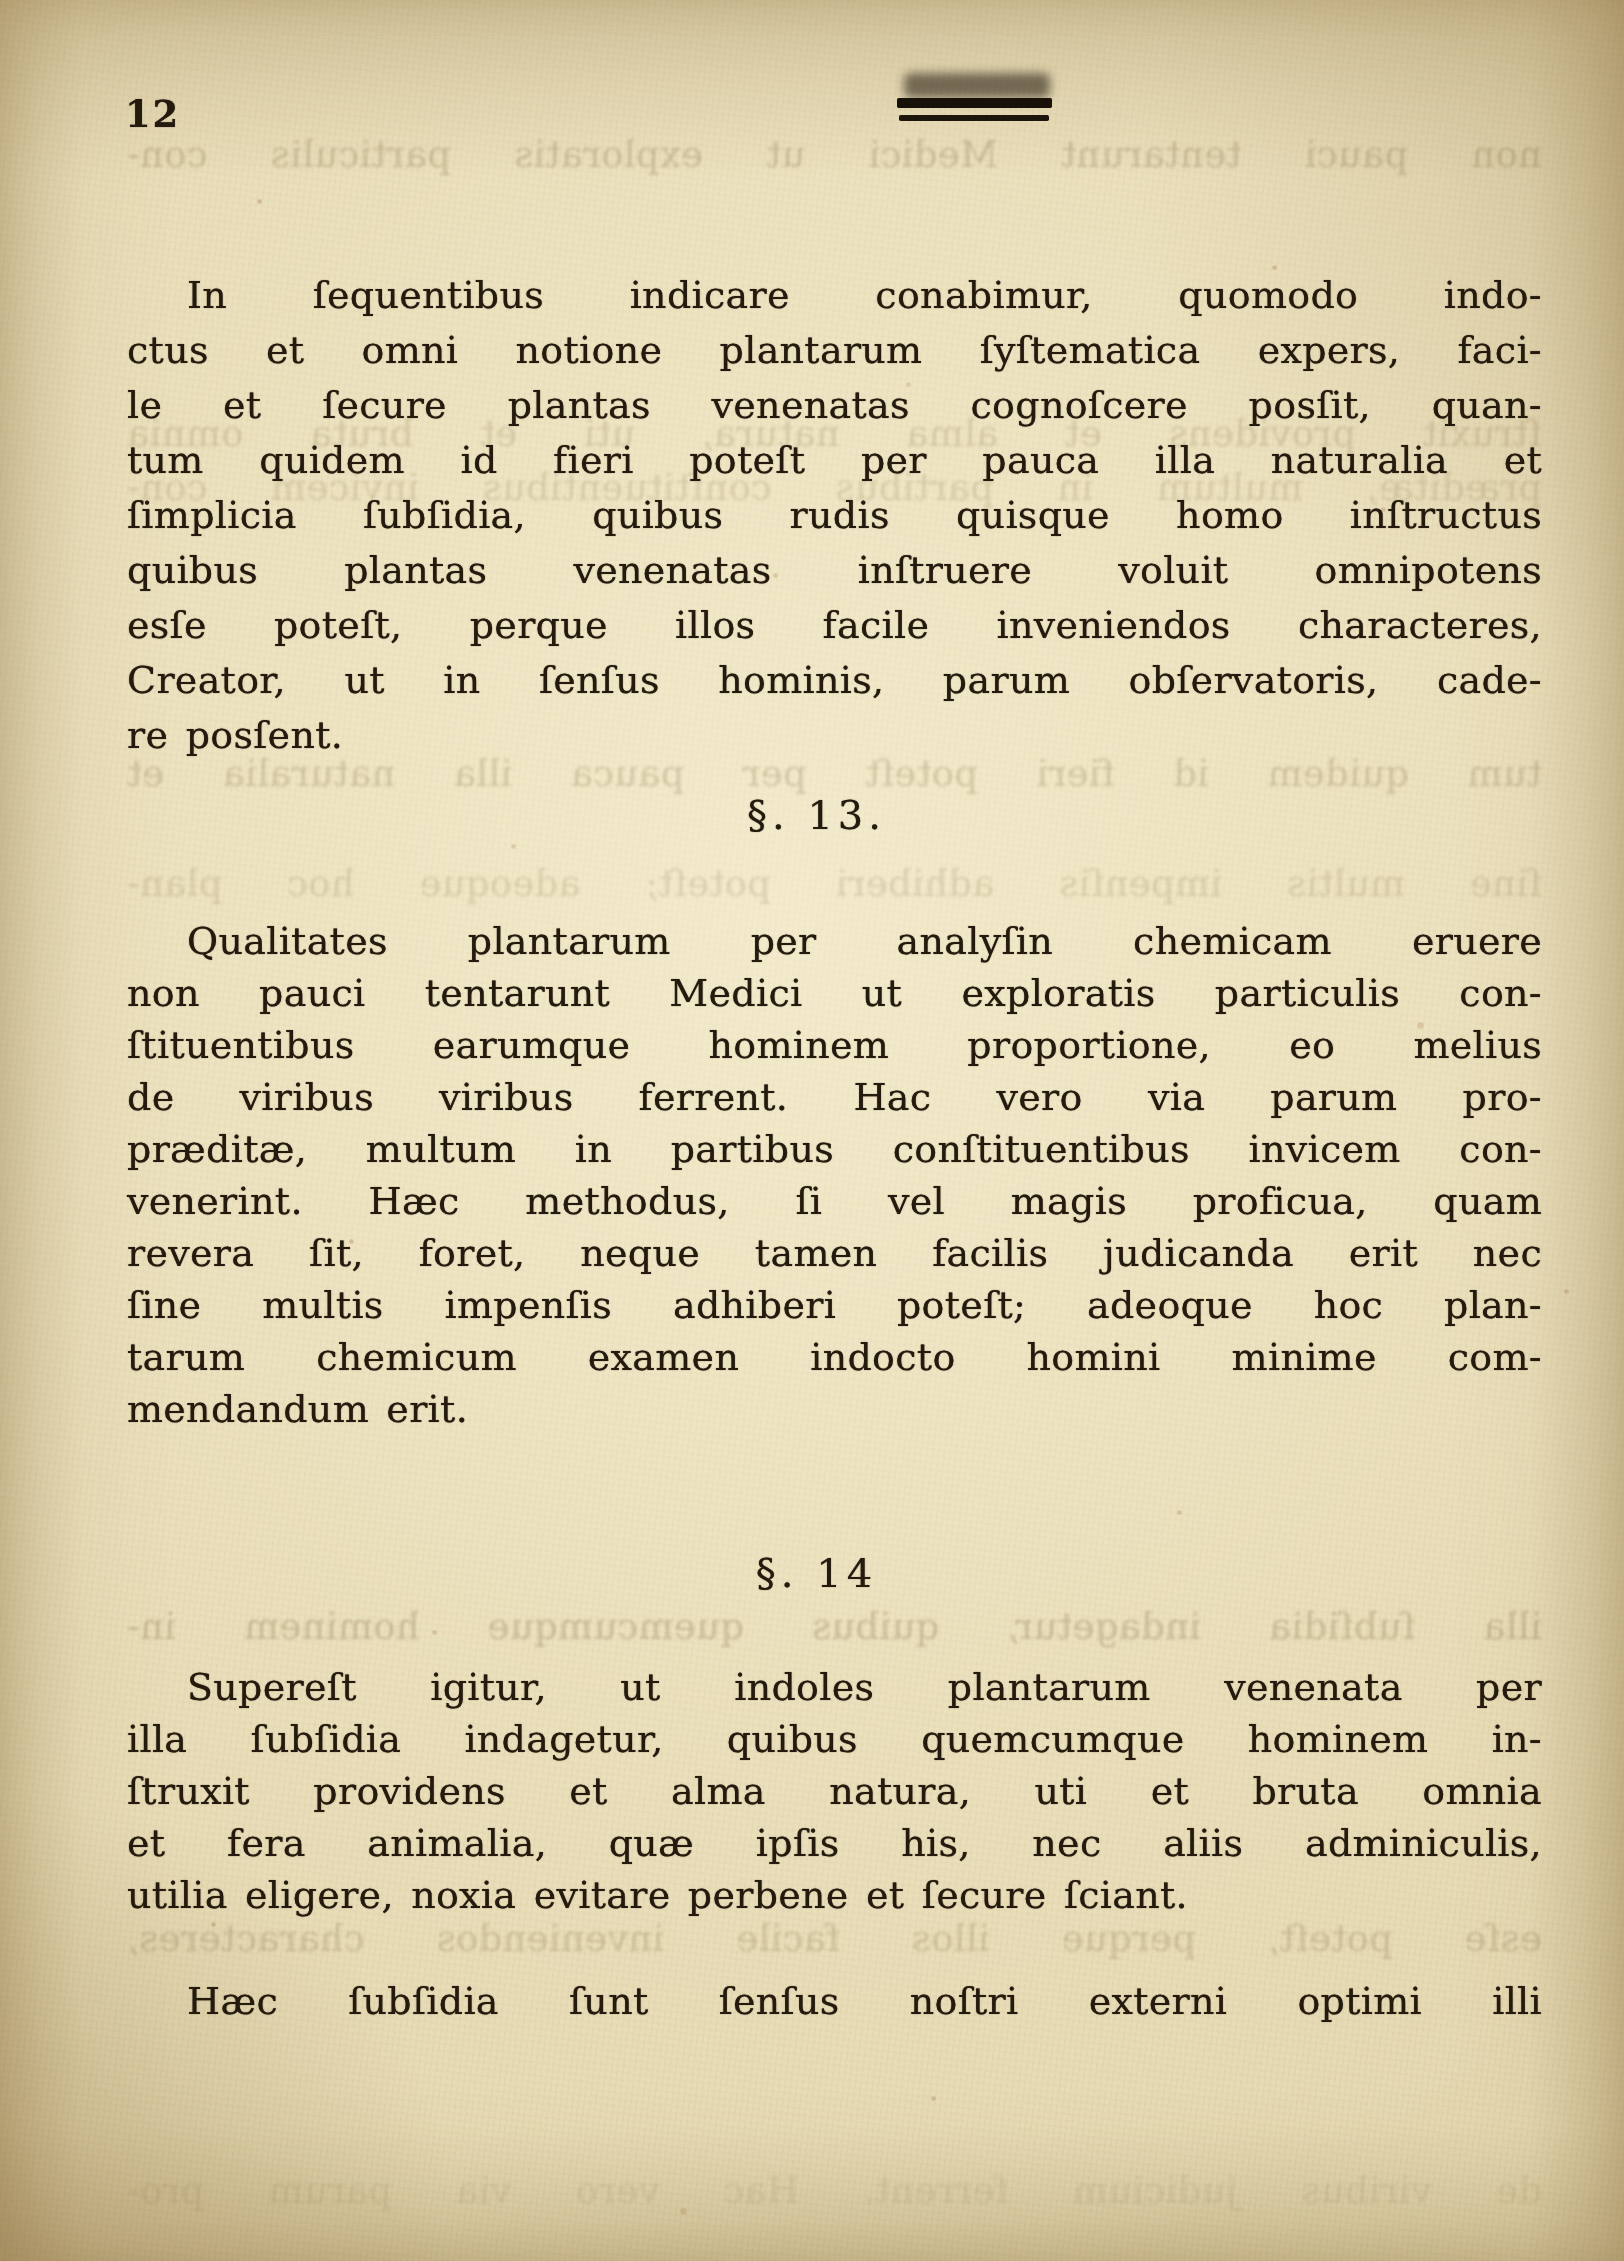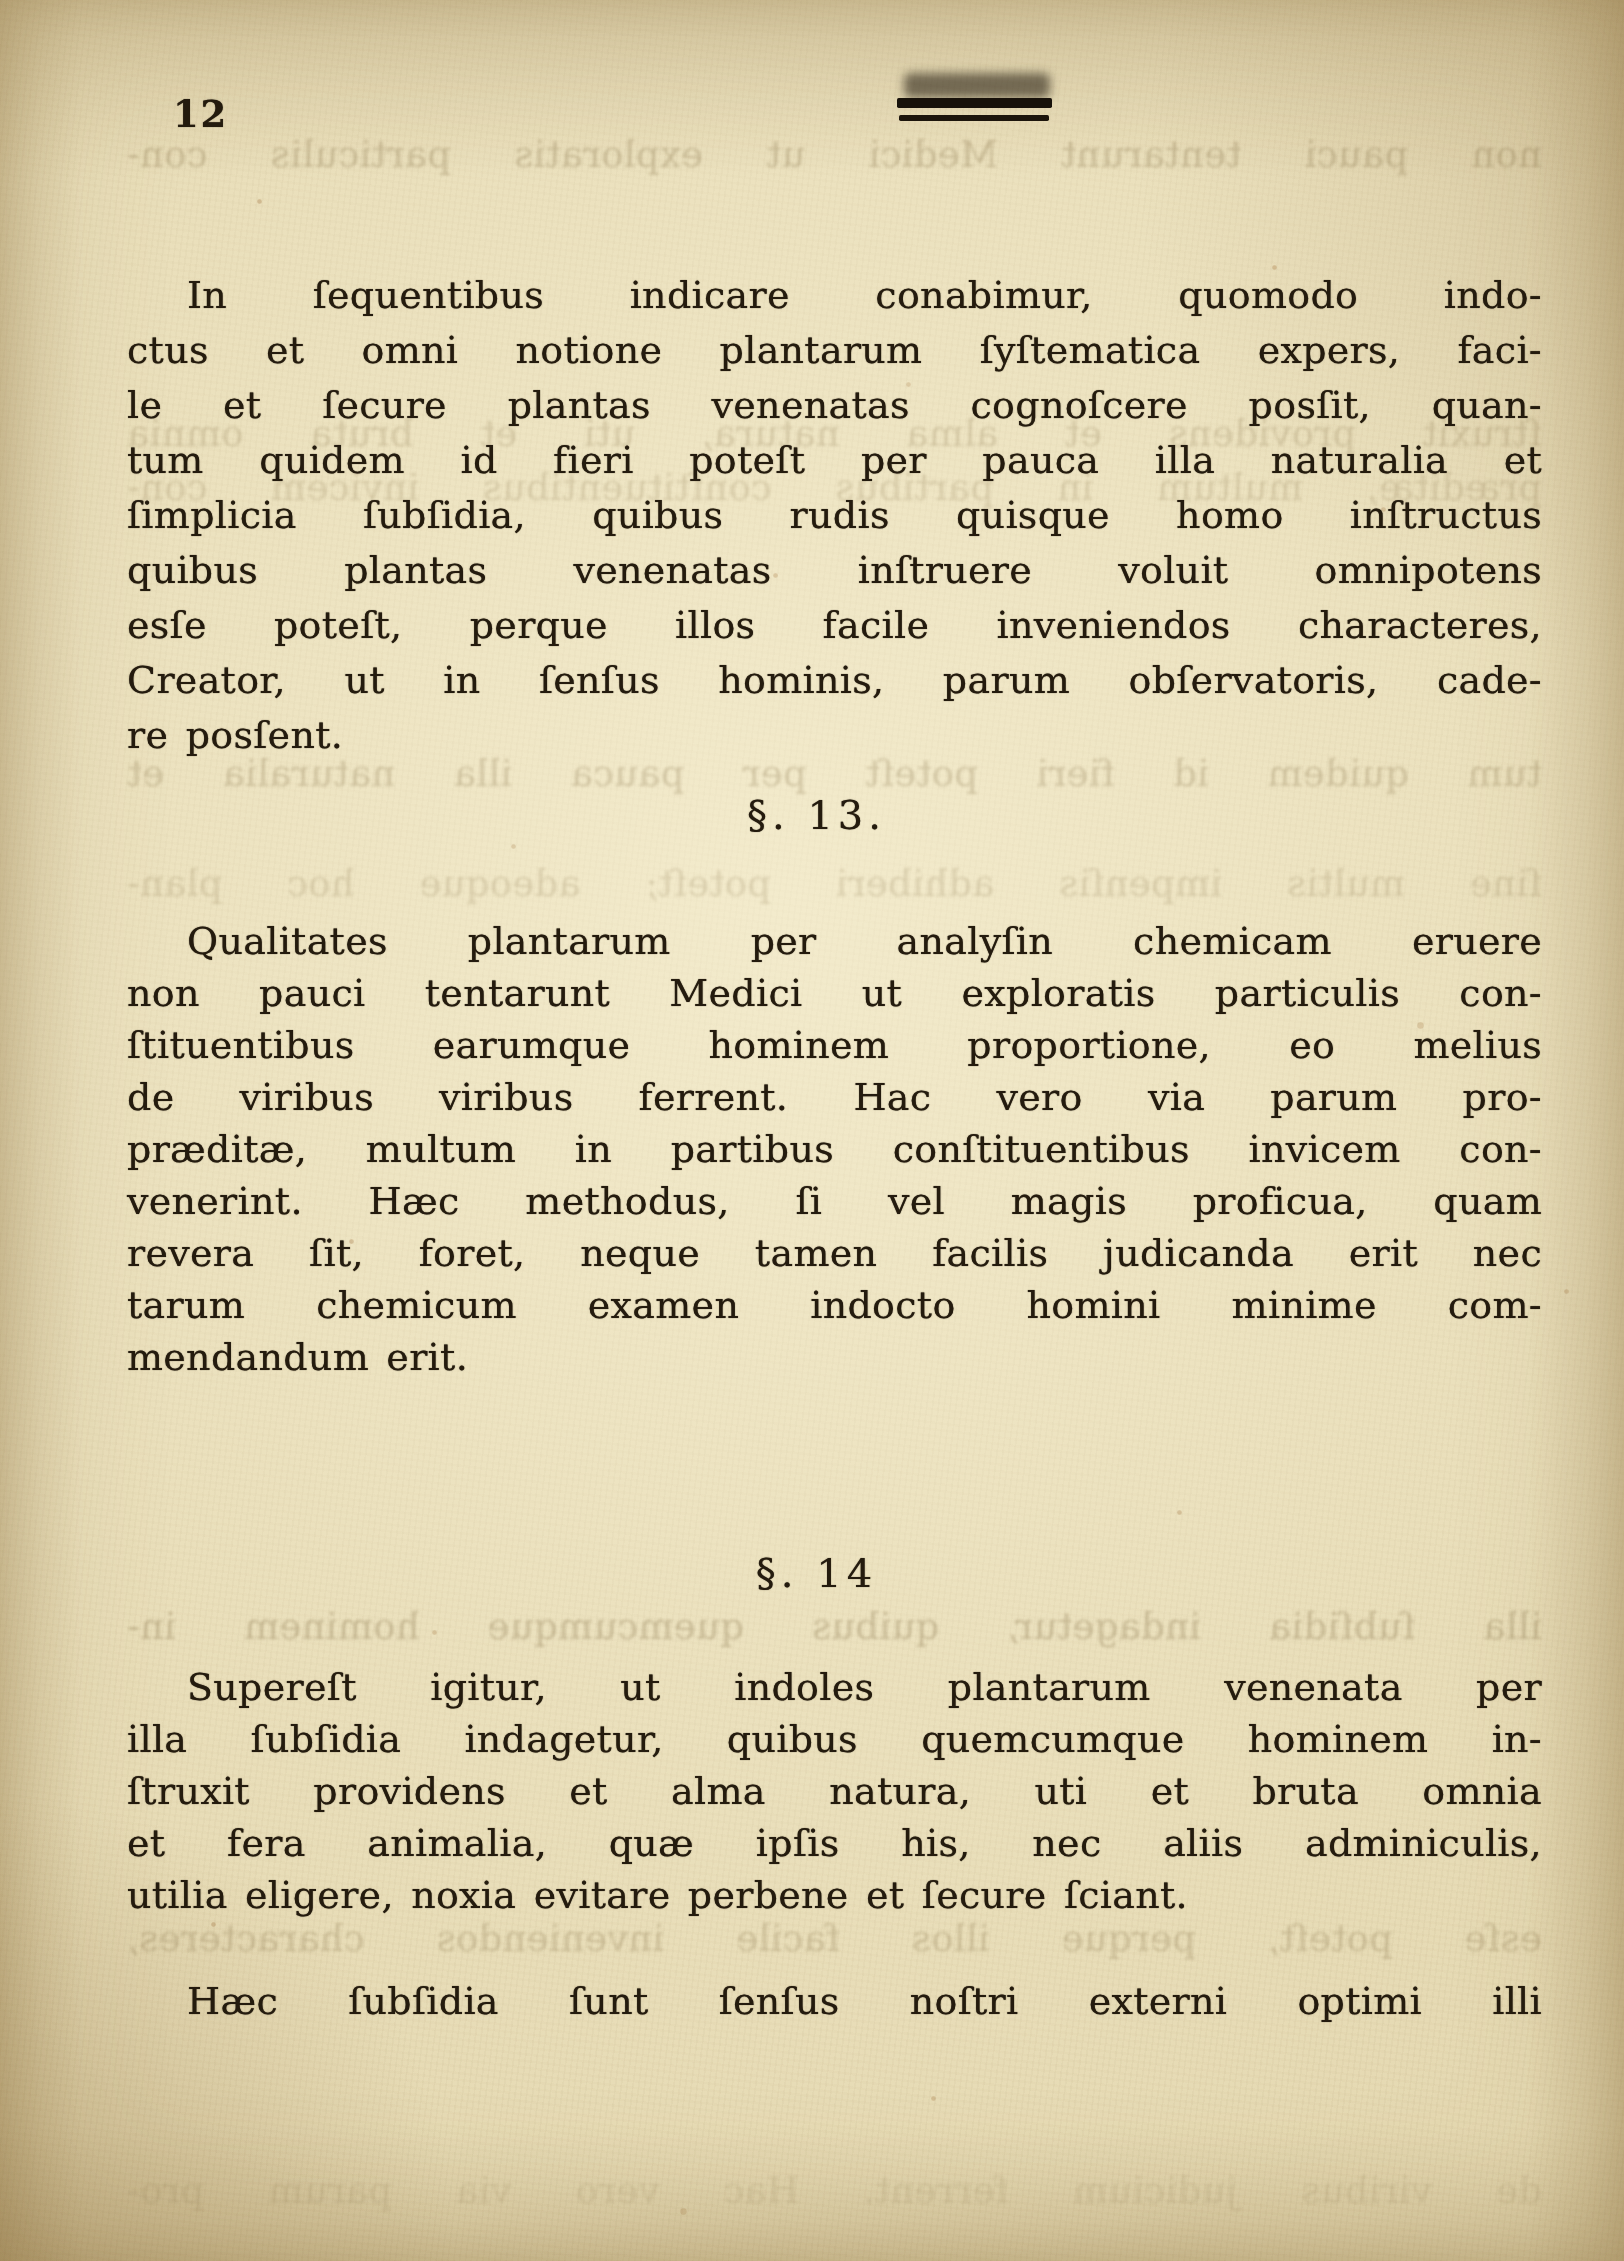--- a/index.html
+++ b/index.html
@@ -20,21 +20,20 @@
       repeating-linear-gradient(97deg, rgba(110,85,45,.04) 0 1.7px, rgba(110,85,45,0) 1.7px 5.8px);
   }
   .vignette{
     position:absolute;inset:0;pointer-events:none;
     box-shadow: inset 0 0 158px rgba(128,98,48,.30), inset 0 0 38px rgba(128,98,48,.16);
   }
   .page-number{
     position:absolute;left:125px;top:92px;
     font-size:37px;font-weight:bold;letter-spacing:1.7px;
     text-shadow:0 0 1px rgba(36,27,14,.8);
-    margin-left:48px;
   }
   
   .ornament{position:absolute;left:897px;top:73px;width:158px;height:53px;}
   .ornament .smudge{
     position:absolute;left:6.7px;top:0;width:146px;height:25px;
     background:rgba(28,20,9,.55);filter:blur(5px);border-radius:6.7px;
   }
   .ornament .bar-main{
     position:absolute;left:0;top:25px;width:155px;height:10px;
     background:#17110a;filter:blur(0.5px);border-radius:1.7px;
@@ -129,20 +128,21 @@
   <div class="section-heading" style="top:792px">§. 13.</div>
 
   <div class="textcol para" id="para2" style="top:915px">
     <div class="line indent">Qualitates plantarum per analyſin chemicam eruere</div>
     <div class="line">non pauci tentarunt Medici ut exploratis particulis con-</div>
     <div class="line">ſtituentibus earumque hominem proportione, eo melius</div>
     <div class="line">de viribus viribus ferrent.  Hac vero via parum pro-</div>
     <div class="line">præditæ, multum in partibus conſtituentibus invicem con-</div>
     <div class="line">venerint.  Hæc methodus, ſi vel magis proficua, quam</div>
     <div class="line">revera ſit, foret, neque tamen facilis judicanda erit nec</div>
+    <div class="line">ſine multis impenſis adhiberi poteſt; adeoque hoc plan-</div>
     <div class="line">tarum chemicum examen indocto homini minime com-</div>
     <div class="line last">mendandum erit.</div>
   </div>
 
   <div class="section-heading" style="top:1550px">§. 14</div>
 
   <div class="textcol para" id="para3" style="top:1661px">
     <div class="line indent">Supereſt igitur, ut indoles plantarum venenata per</div>
     <div class="line">illa ſubſidia indagetur, quibus quemcumque hominem in-</div>
     <div class="line">ſtruxit providens et alma natura, uti et bruta omnia</div>

